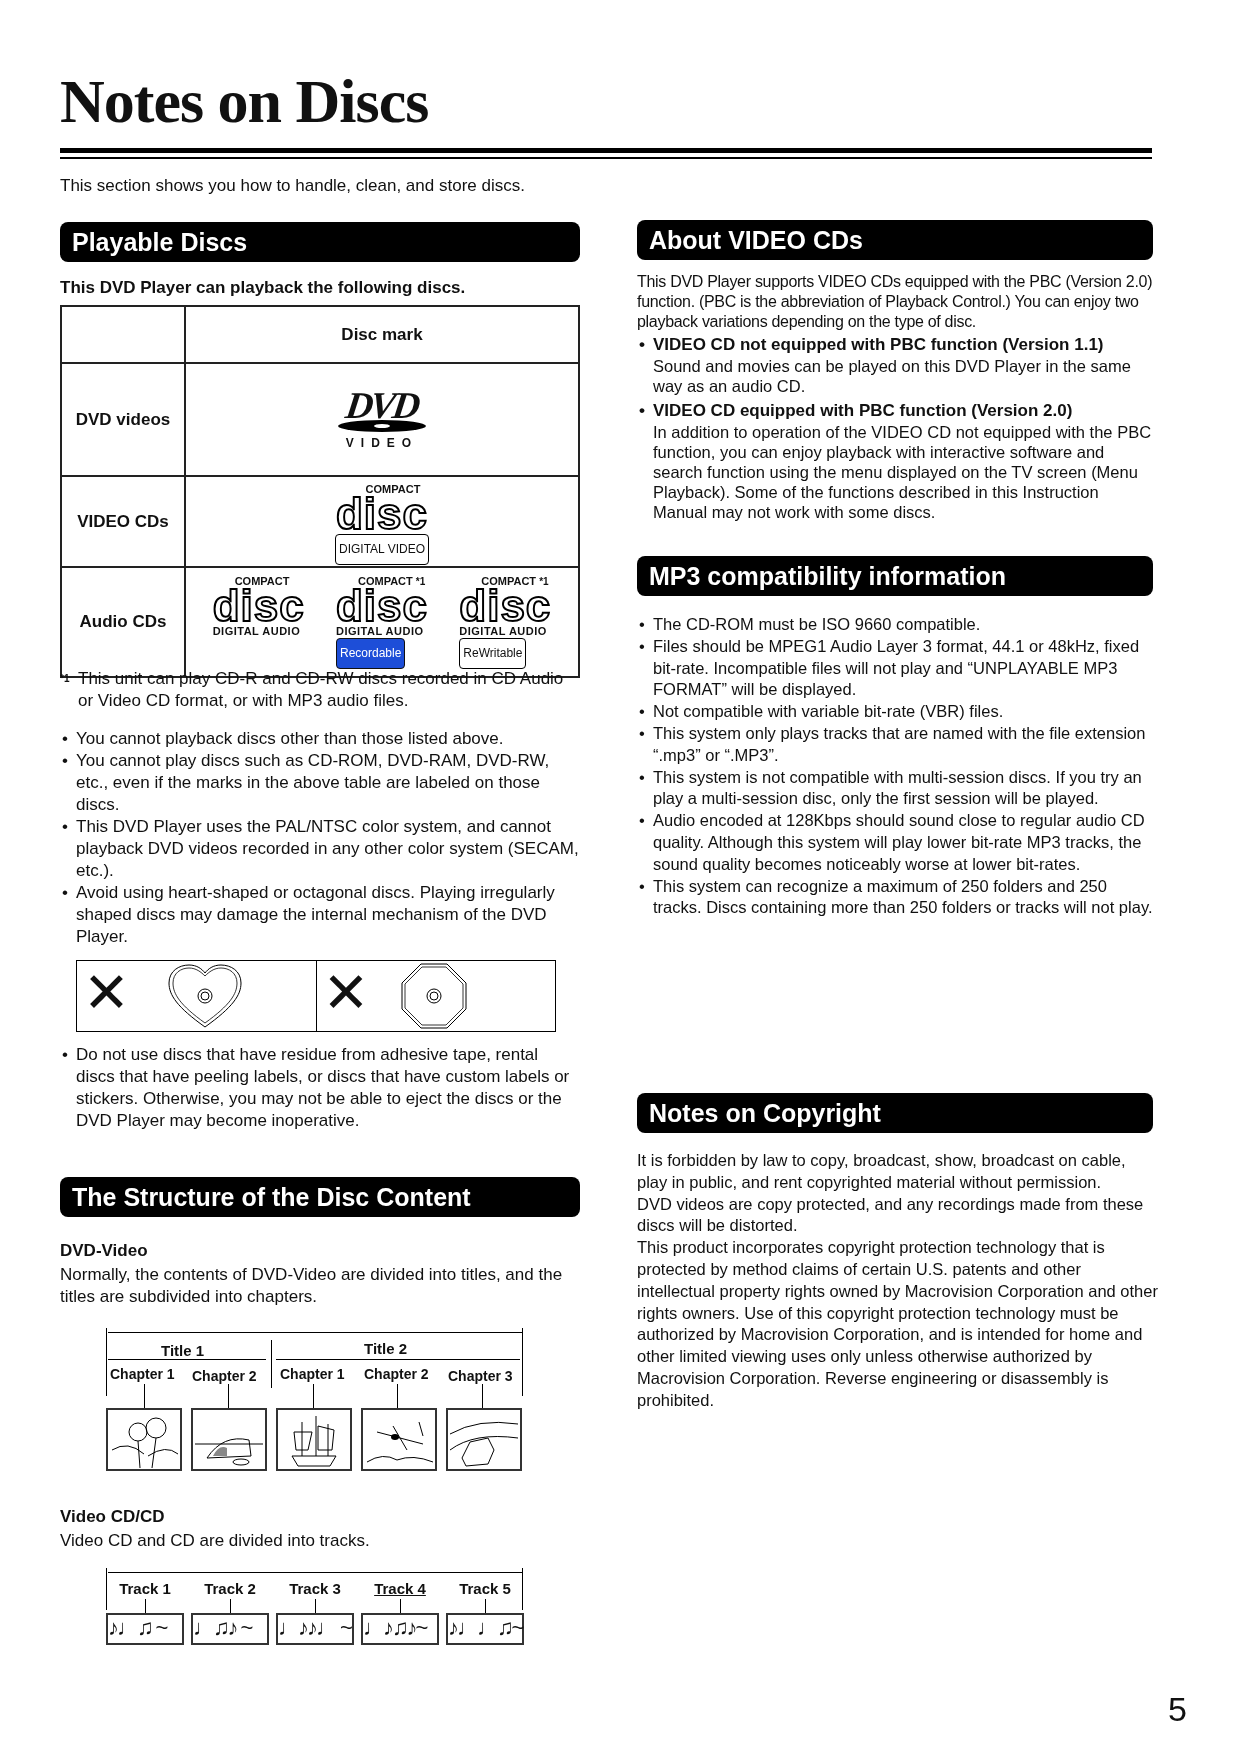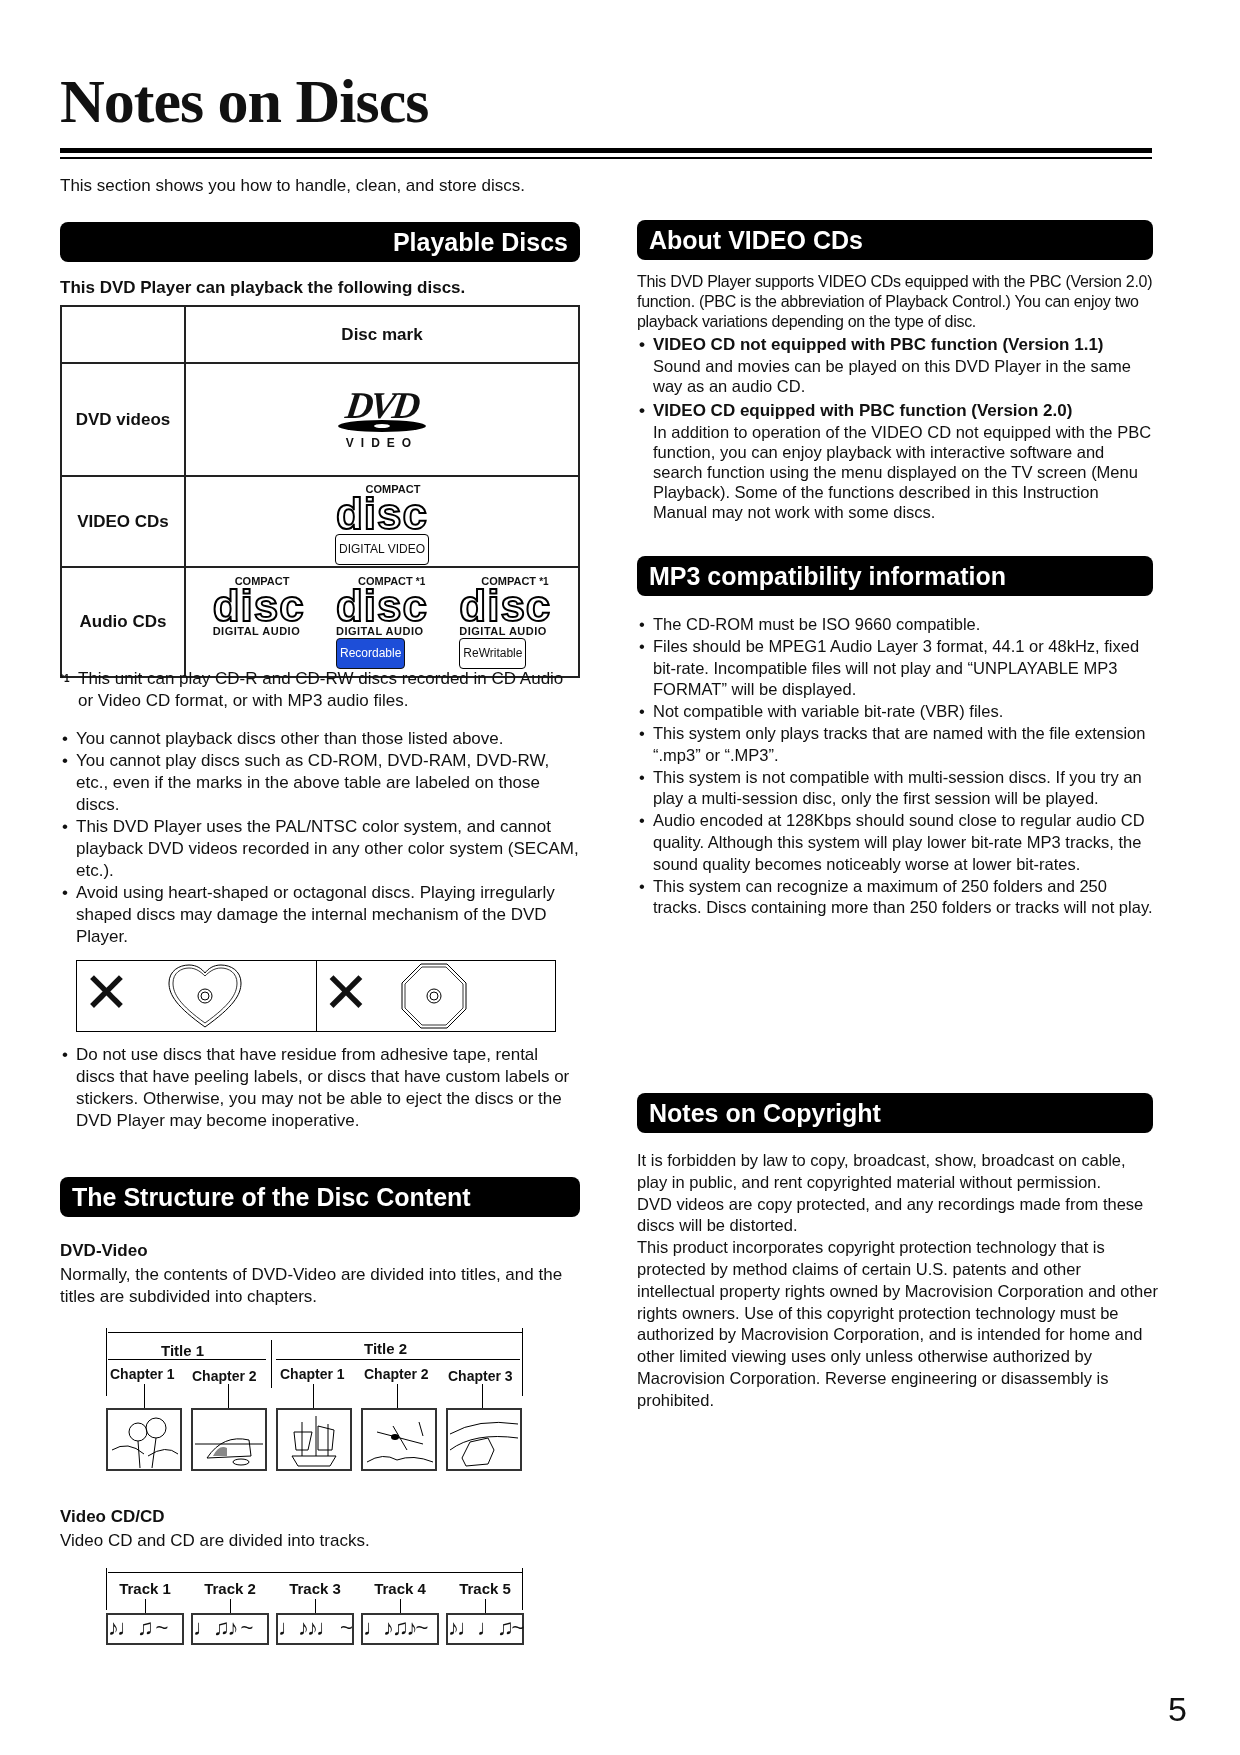--- a/index.html
+++ b/index.html
@@ -38,21 +38,21 @@
   .notes { font-size:22px; letter-spacing:-2px; white-space:nowrap; }
 </style>
 </head>
 <body>
 
 <div class="abs title">Notes on Discs</div>
 <div class="abs rule-thick"></div>
 <div class="abs rule-thin"></div>
 <div class="abs subtitle">This section shows you how to handle, clean, and store discs.</div>
 
-<div class="abs sec-head" style="left:60px; top:222px; width:520px;text-align:right;">Playable Discs</div>
+<div class="abs sec-head" style="left:60px; top:222px; width:520px;">Playable Discs</div>
 <div class="abs body" style="left:60px; top:277px;font-weight:bold;">This DVD Player can playback the following discs.</div>
 
 <table class="disc">
   <tbody>
       <tr style="height:57px;">
     <td style="width:120px;"></td>
     <td style="text-align:center;">Disc mark</td>
   </tr>
   <tr style="height:113px;">
     <td style="text-align:center;">DVD videos</td>
@@ -214,21 +214,21 @@
       <div class="diag-label" style="position:static; font-size:15px;">Track 2</div>
       <div style="width:1px; height:14px; background:#000; margin:2px auto 0;"></div>
       <div style="border:2px solid #333; height:32px; box-sizing:border-box; text-align:left;" class="notes">♩♫♪ ~</div>
     </div>
     <div style="width:78px; text-align:center;">
       <div class="diag-label" style="position:static; font-size:15px;">Track 3</div>
       <div style="width:1px; height:14px; background:#000; margin:2px auto 0;"></div>
       <div style="border:2px solid #333; height:32px; box-sizing:border-box; text-align:left;" class="notes">♩♪♪♩ ~</div>
     </div>
     <div style="width:78px; text-align:center;">
-      <div class="diag-label" style="position:static; font-size:15px;">Track 4</div>
+      <div class="diag-label" style="position:static; font-size:15px;text-decoration:underline;">Track 4</div>
       <div style="width:1px; height:14px; background:#000; margin:2px auto 0;"></div>
       <div style="border:2px solid #333; height:32px; box-sizing:border-box; text-align:left;" class="notes">♩♪♫♪~</div>
     </div>
     <div style="width:78px; text-align:center;">
       <div class="diag-label" style="position:static; font-size:15px;">Track 5</div>
       <div style="width:1px; height:14px; background:#000; margin:2px auto 0;"></div>
       <div style="border:2px solid #333; height:32px; box-sizing:border-box; text-align:left;" class="notes">♪♩♩♫~</div>
     </div>
   </div>
 </div>

